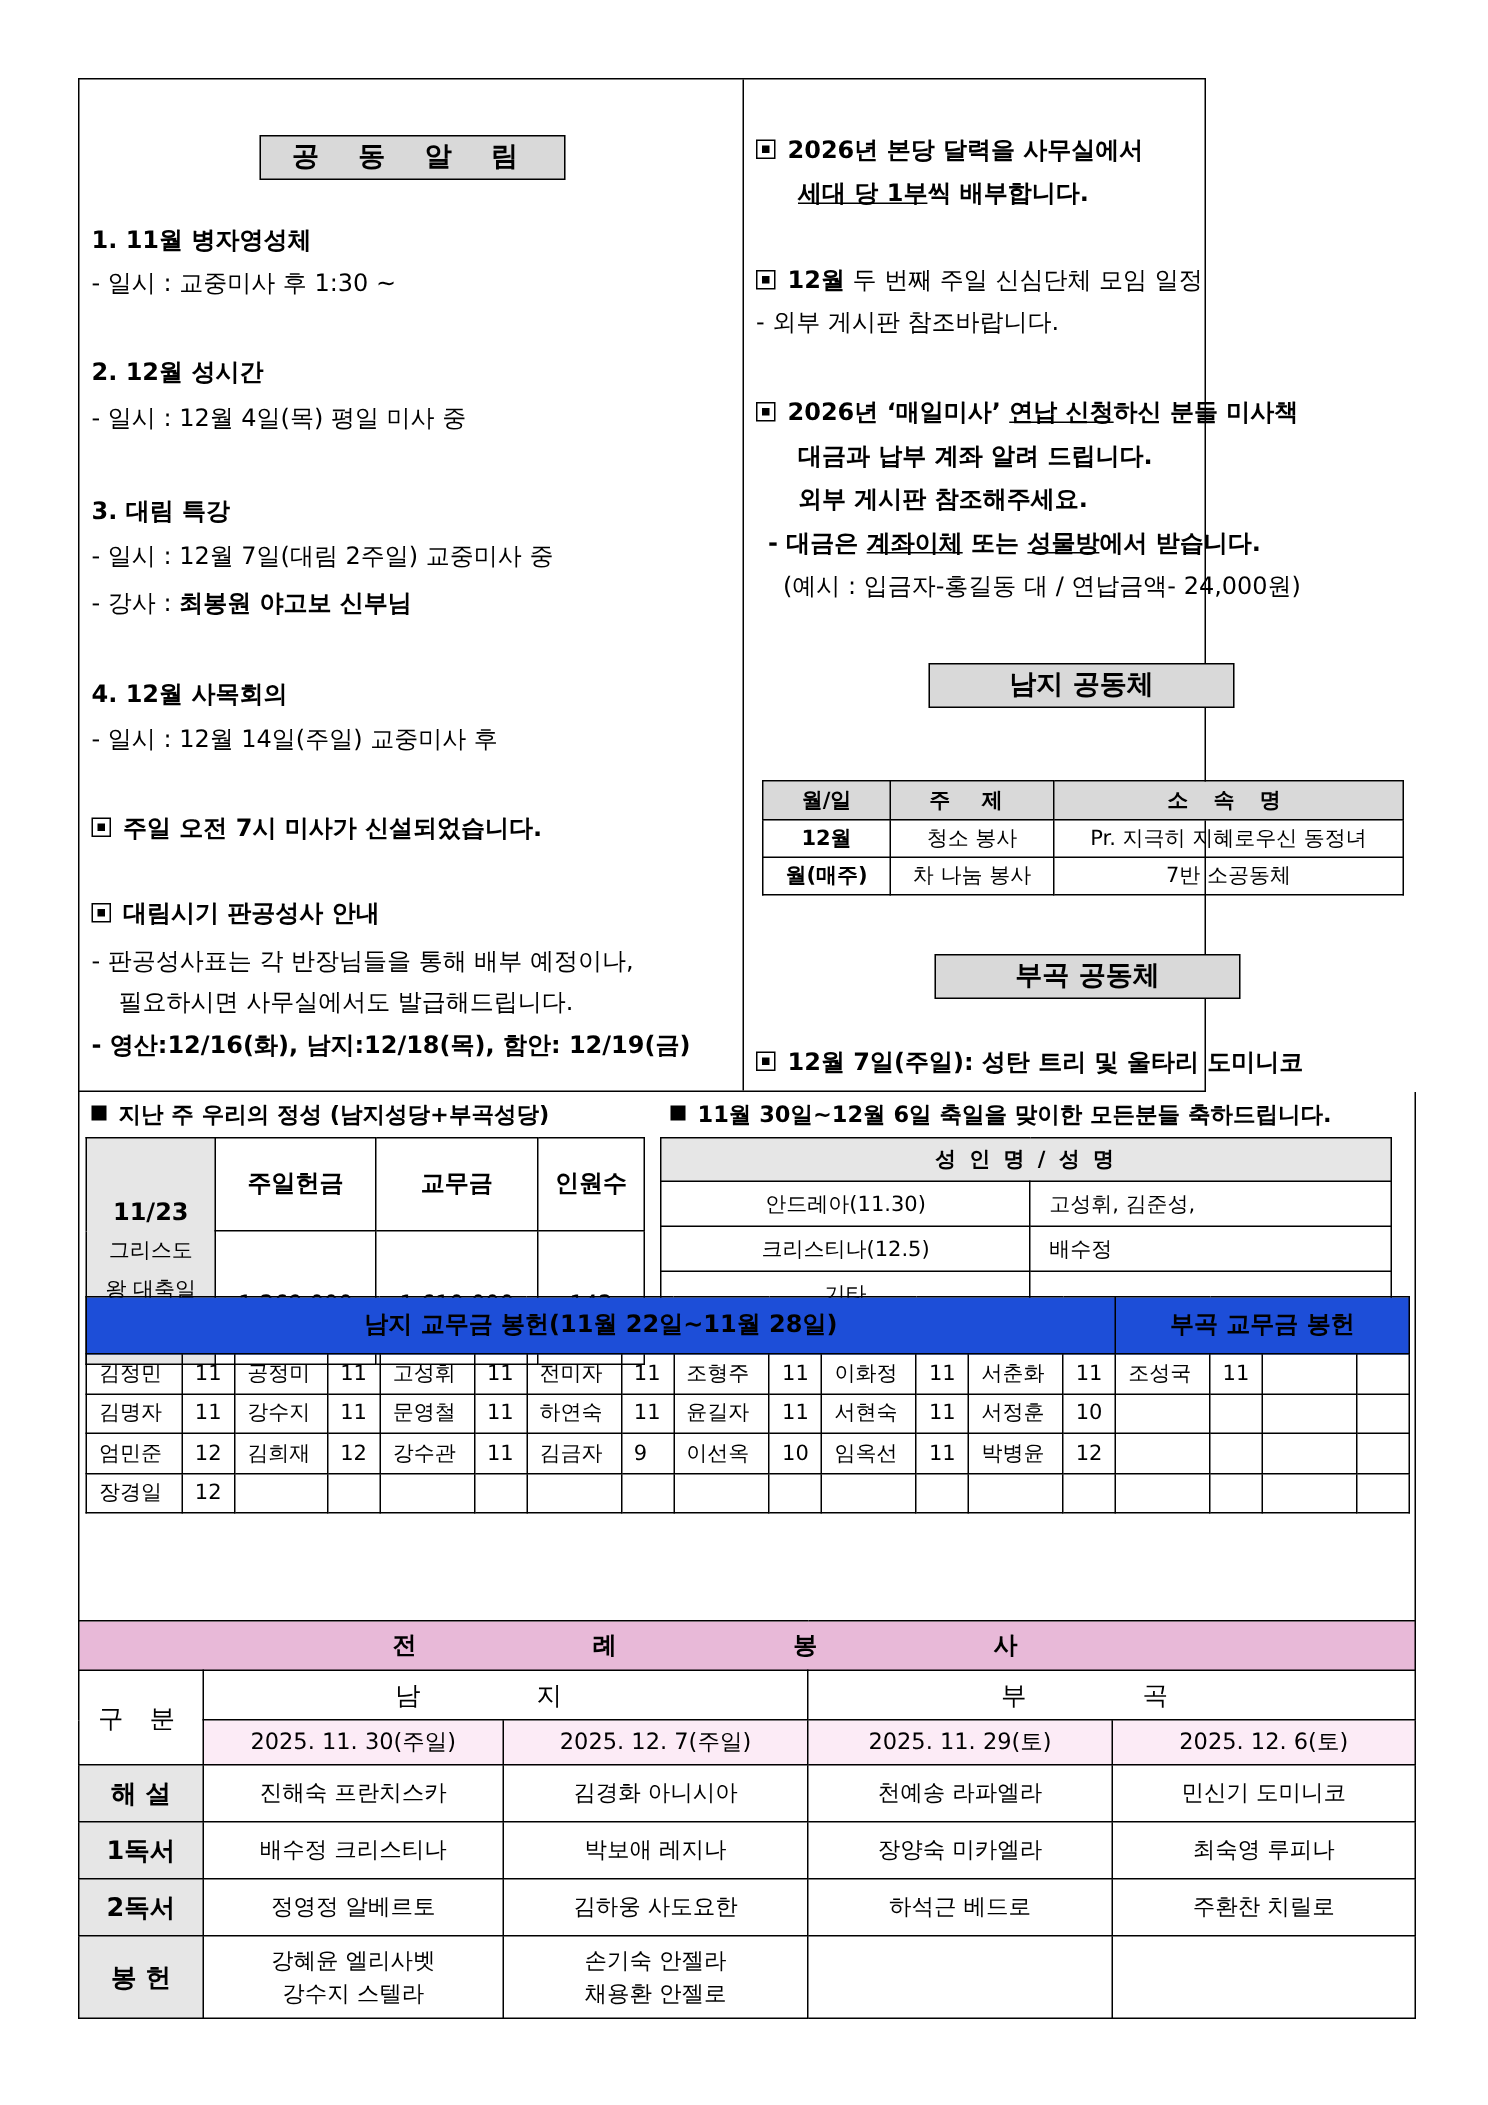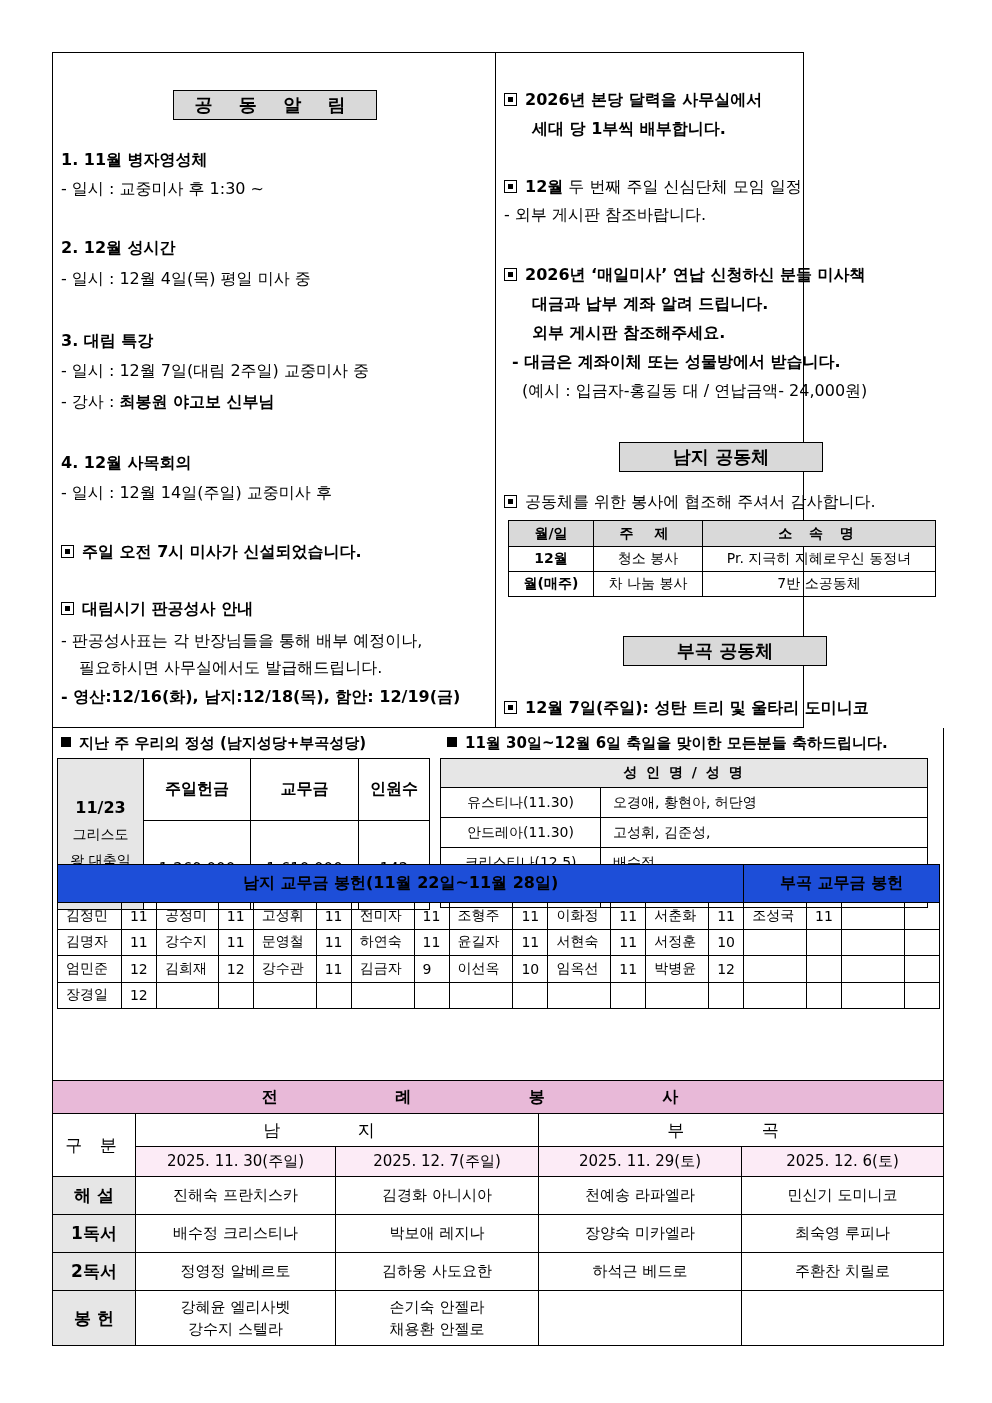--- a/index.html
+++ b/index.html
@@ -13,21 +13,21 @@
   .col-left { width: 443px; border-right: 1.5px solid #000; position: relative; }
   .col-right { flex: 1; position: relative; }
 
   .title-box { position: absolute; background: #d9d9d9; border: 1.5px solid #000; text-align: center;
                font-weight: bold; font-size: 18px; line-height: 28px; height: 30px; }
   .title-box.spaced { letter-spacing: 10px; }
 
   .line { position: absolute; left: 8px; font-size: 16px; white-space: nowrap; line-height: 22px; }
   .line.b { font-weight: bold; }
   .line .bold { font-weight: bold; }
-  .line .u { }
+  .line .u { text-decoration: underline; }
   .sq { display: inline-block; width: 13px; height: 13px; border: 1.5px solid #000; position: relative;
         vertical-align: -1px; margin-right: 8px; }
   .sq::after { content: ""; position: absolute; left: 2.5px; top: 2.5px; width: 5px; height: 5px; background: #000; }
 
   table { border-collapse: collapse; }
   td, th { border: 1.5px solid #000; font-weight: normal; }
 
   .svc-table { position: absolute; left: 12px; top: 467px; width: 428px; font-size: 14px; }
   .svc-table th { background: #d9d9d9; font-weight: bold; height: 26px; }
   .svc-table td { height: 25px; text-align: center; }
@@ -102,21 +102,20 @@
       <div class="line" style="top:123px;"><span class="sq"></span><span class="bold">12월</span><span> 두 번째 주일 신심단체 모임 일정</span></div>
       <div class="line" style="top:151px;">- 외부 게시판 참조바랍니다.</div>
 
       <div class="line b" style="top:211px;"><span class="sq"></span><span>2026년 ‘매일미사’ </span><span class="u">연납 신청</span><span>하신 분들 미사책</span></div>
       <div class="line b" style="top:240px; left:36px;">대금과 납부 계좌 알려 드립니다.</div>
       <div class="line b" style="top:269px; left:36px;">외부 게시판 참조해주세요.</div>
       <div class="line b" style="top:298px; left:16px;"><span>- 대금은 </span><span class="u">계좌이체</span><span> 또는 </span><span class="u">성물방</span><span>에서 받습니다.</span></div>
       <div class="line" style="top:327px; left:26px;">(예시 : 입금자-홍길동 대 / 연납금액- 24,000원)</div>
 
       <div class="title-box" style="left:123px; top:389px; width:204px;">남지 공동체</div>
-      <div class="line" style="top:438px;"><span class="sq"></span><span>공동체를 위한 봉사에 협조해 주셔서 감사합니다.</span></div>
 
       <table class="svc-table" style="left:12px; top:467px;">
         <tbody>
             <tr>
           <th style="width:85px;">월/일</th>
           <th style="width:109px; letter-spacing:8px;">주  제</th>
           <th style="letter-spacing:6px;">소 속 명</th>
         </tr>
         <tr>
           <td class="b">12월</td>
@@ -159,24 +158,20 @@
       </tr>
     </tbody>
       </table>
 
     <table class="feast-table">
       <tbody>
           <tr>
             <th colspan="2">성 인 명 / 성 명</th>
           </tr>
       <tr>
-            <td class="c" style="width:160px;">유스티나(11.30)</td>
-            <td class="l">오경애, 황현아, 허단영</td>
-          </tr>
-      <tr>
             <td class="c">안드레아(11.30)</td>
             <td class="l">고성휘, 김준성,</td>
           </tr>
       <tr>
             <td class="c">크리스티나(12.5)</td>
             <td class="l">배수정</td>
           </tr>
       <tr>
             <td class="c">기타</td>
             <td class="l"></td>

